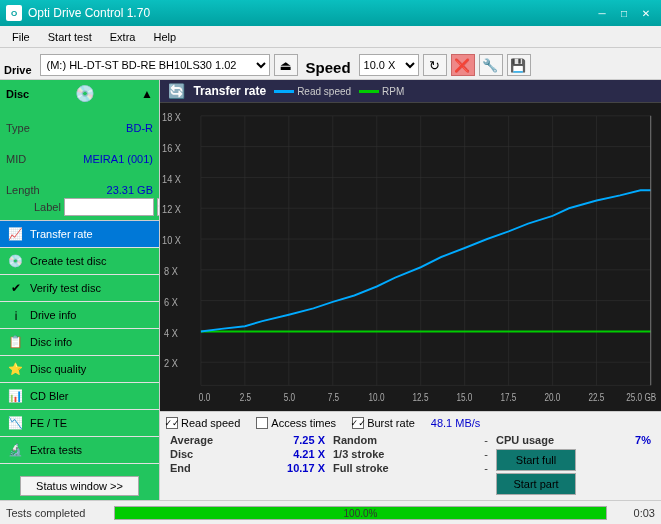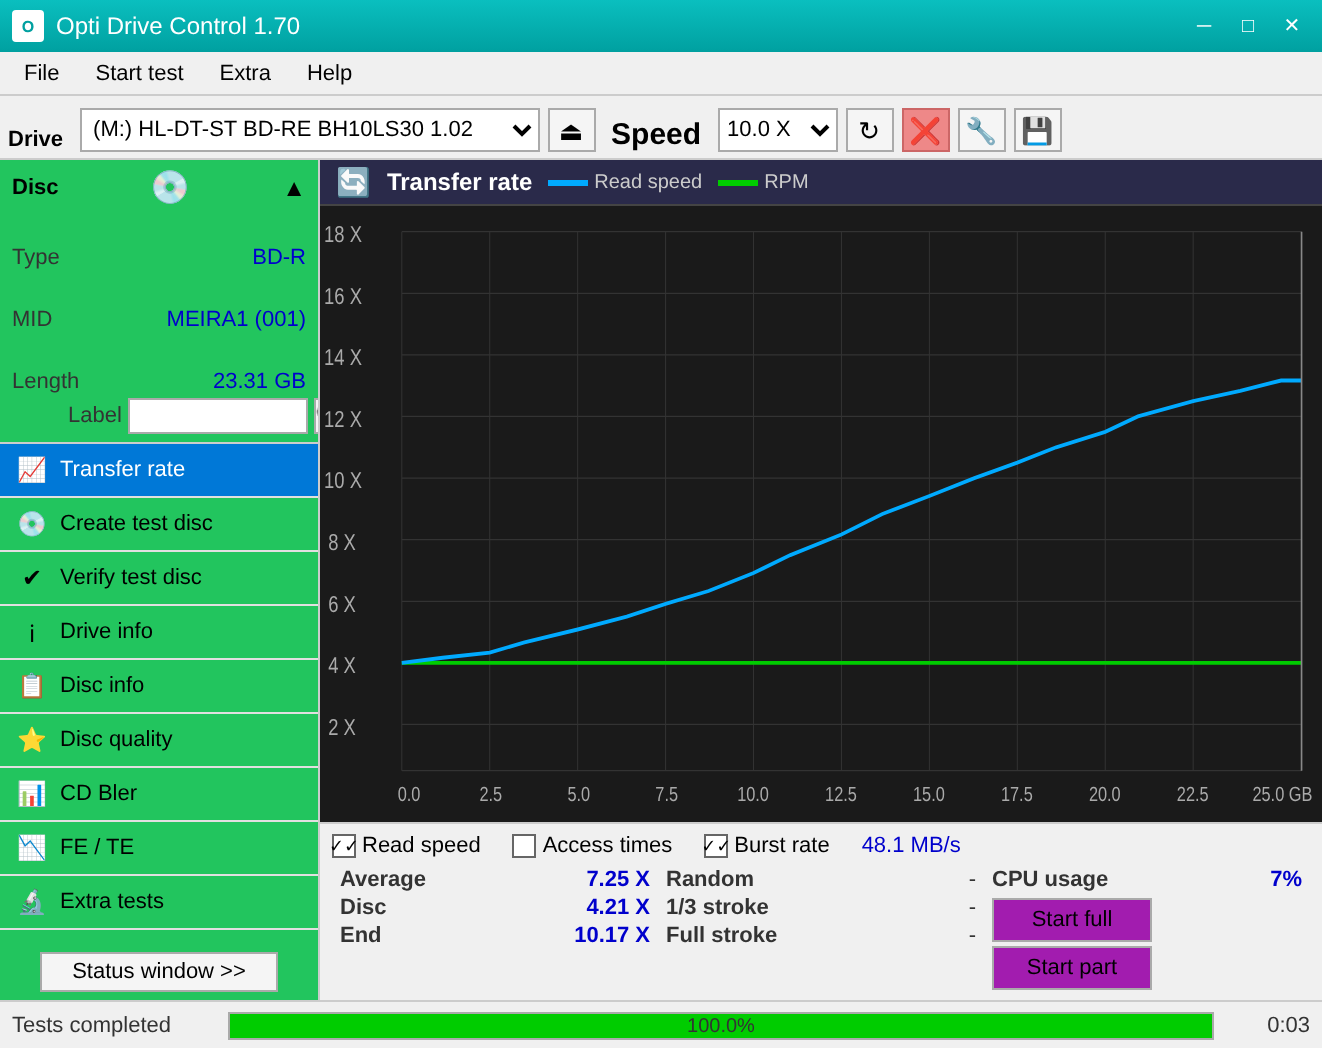--- a/index.html
+++ b/index.html
@@ -70,21 +70,21 @@
     #stats-area { background: #f0f0f0; border-top: 1px solid #ccc; padding: 3px 6px; }
     .stats-checkboxes { display: flex; align-items: center; gap: 16px; padding: 2px 0; margin-bottom: 2px; }
     .cb-item { display: flex; align-items: center; gap: 3px; font-size: 11px; cursor: pointer; }
     .cb-box { width: 12px; height: 12px; border: 1px solid #666; background: white; display: inline-flex; align-items: center; justify-content: center; font-size: 9px; }
     .cb-box.checked::after { content: '✓'; }
     .burst-rate { color: #0000cc; font-size: 11px; }
     .stat-row { display: flex; align-items: center; justify-content: space-between; padding: 1px 4px; font-size: 11px; }
     .stat-label { color: #333; font-weight: bold; }
     .stat-val { color: #0000cc; font-weight: bold; }
     .stat-dash { color: #333; }
-    .action-btn { width: 80px; height: 22px; border: 1px solid #aaa; background: #a21caf; cursor: pointer; font-size: 11px; text-align: center; }
+    .action-btn { width: 80px; height: 22px; border: 1px solid #aaa; background: #0f766e; cursor: pointer; font-size: 11px; text-align: center; }
 
     
     #status-bar { height: 24px; background: #f0f0f0; border-top: 1px solid #ccc; display: flex; align-items: center; padding: 0 6px; gap: 8px; }
     .status-text { font-size: 11px; color: #333; min-width: 100px; }
     .progress-bar-container { flex: 1; height: 14px; background: #ec4899; border: 1px solid #aaa; position: relative; }
     .progress-bar-fill { height: 100%; background: #00cc00; position: absolute; left: 0; top: 0; }
     .progress-text { font-size: 10px; position: absolute; width: 100%; text-align: center; color: #333; line-height: 14px; }
     .status-time { font-size: 11px; color: #333; min-width: 40px; text-align: right; }
 
     .stats-bottom { display: flex; }

